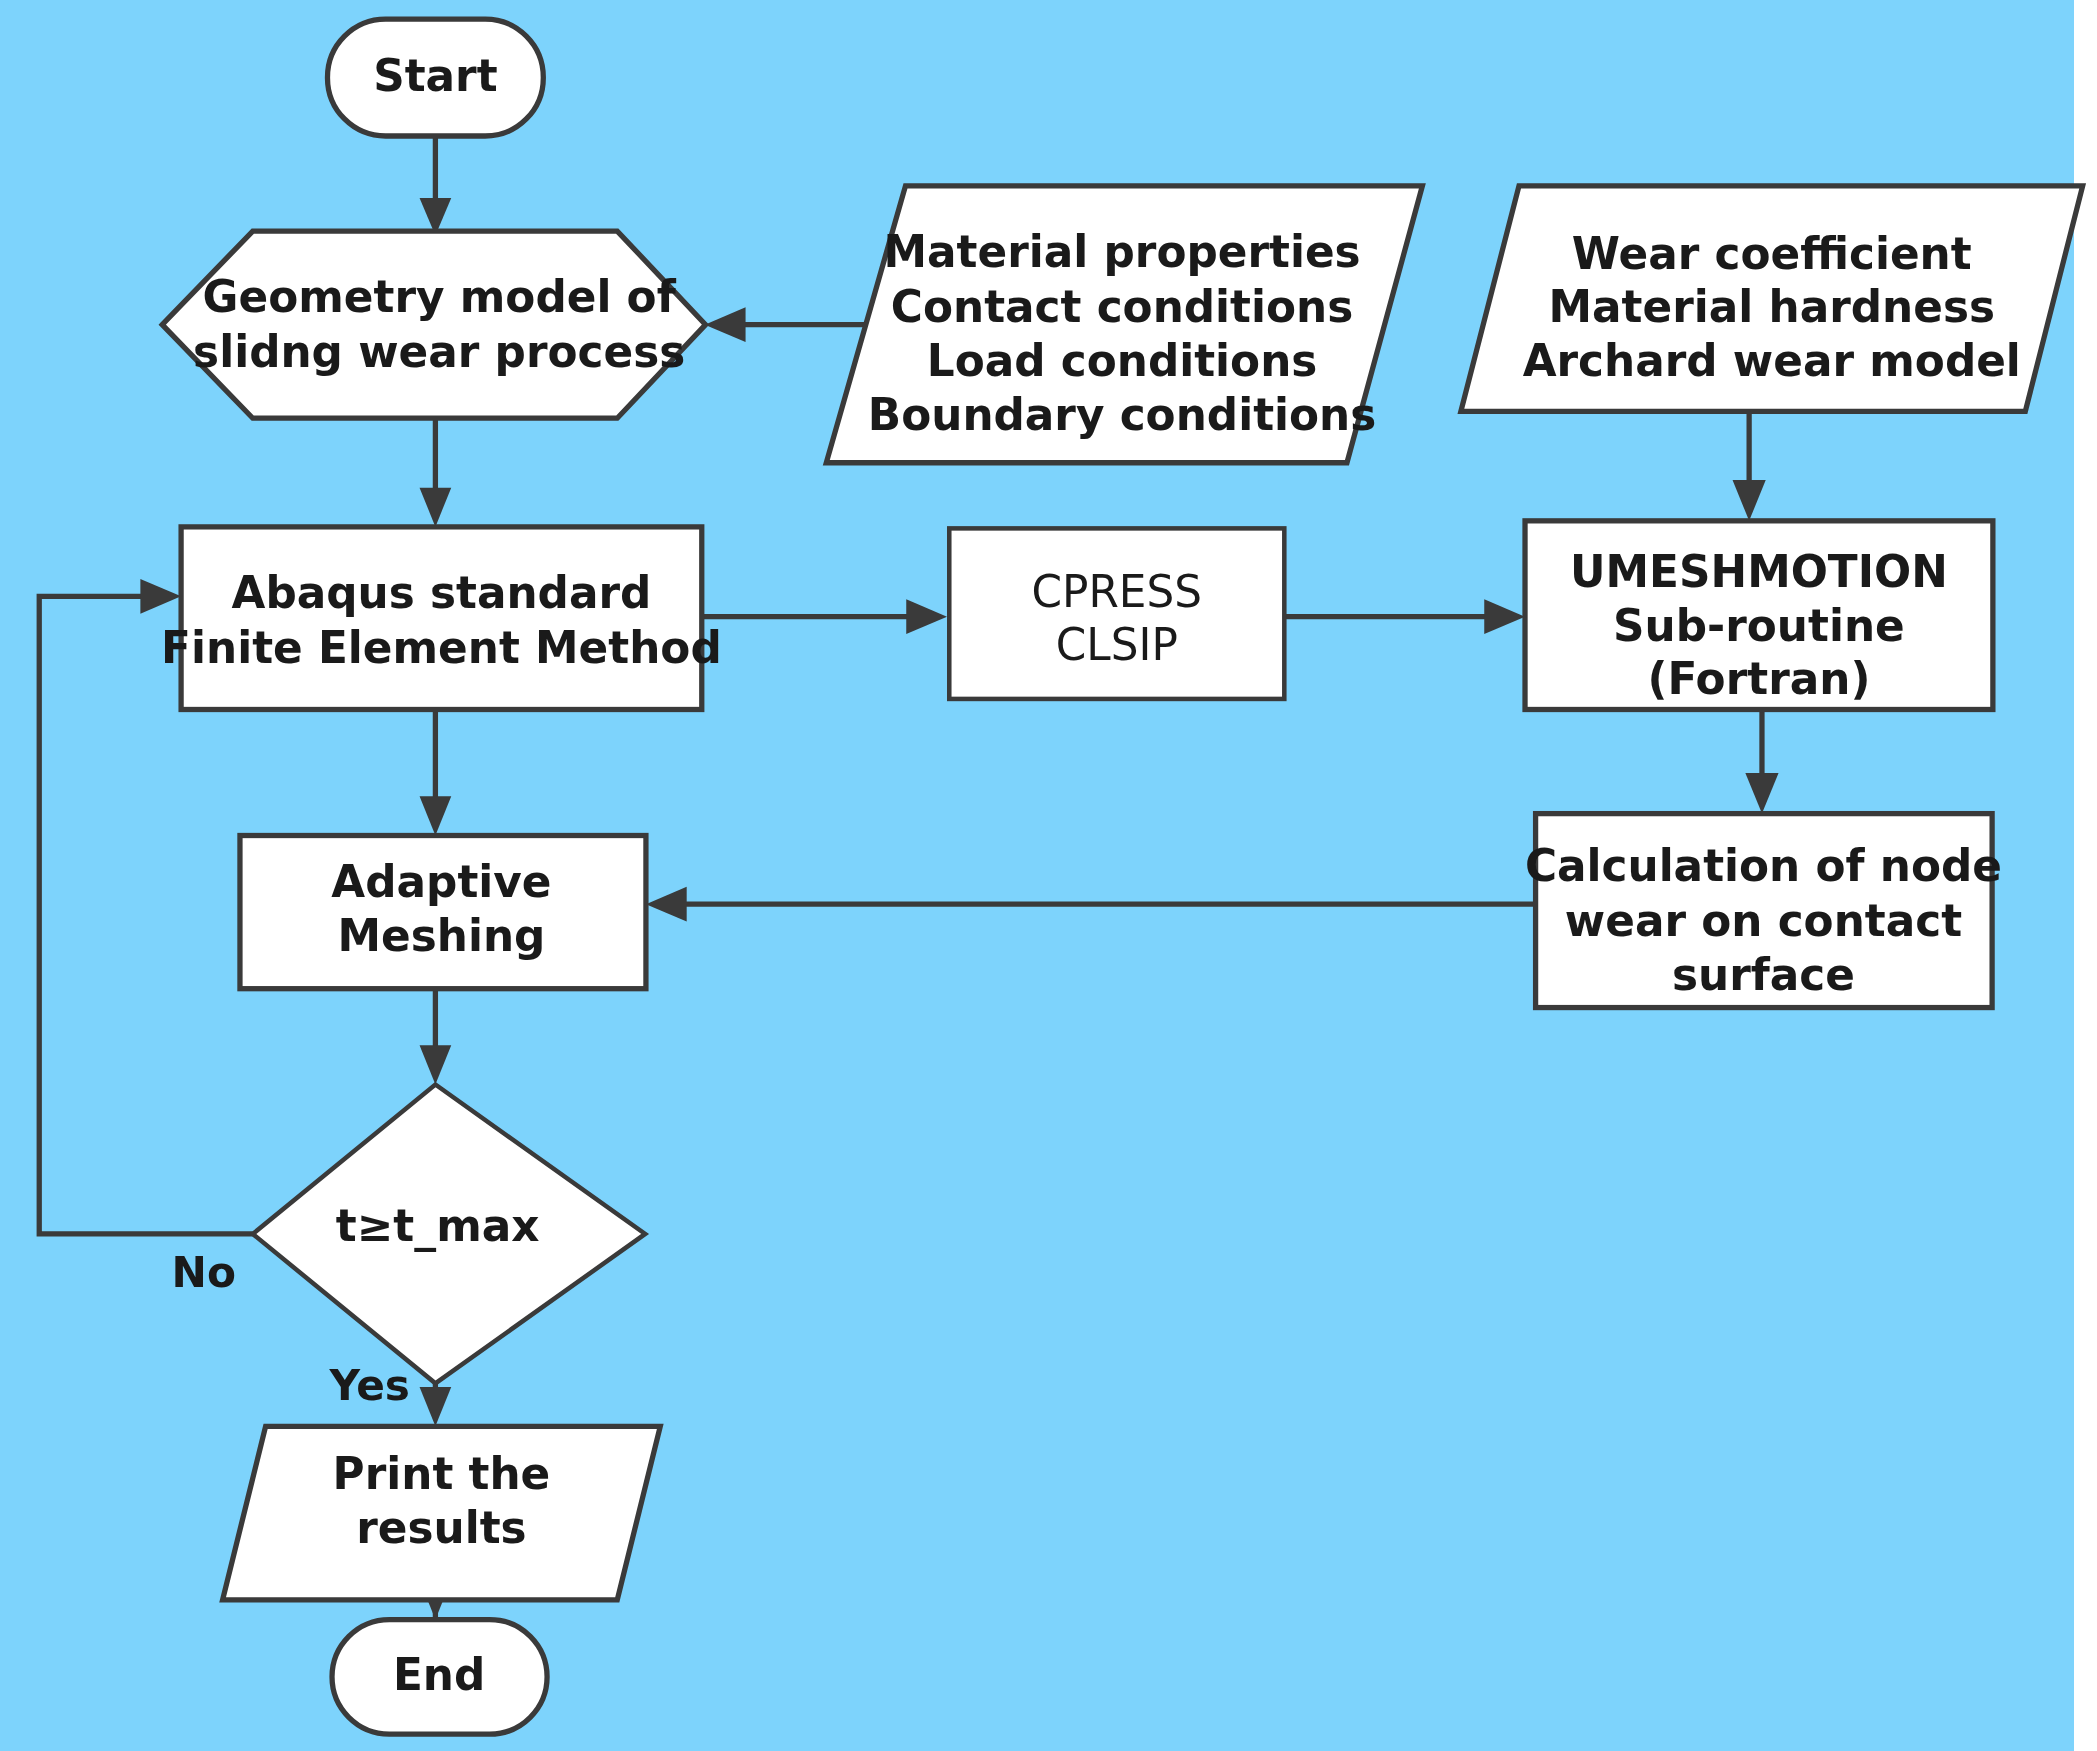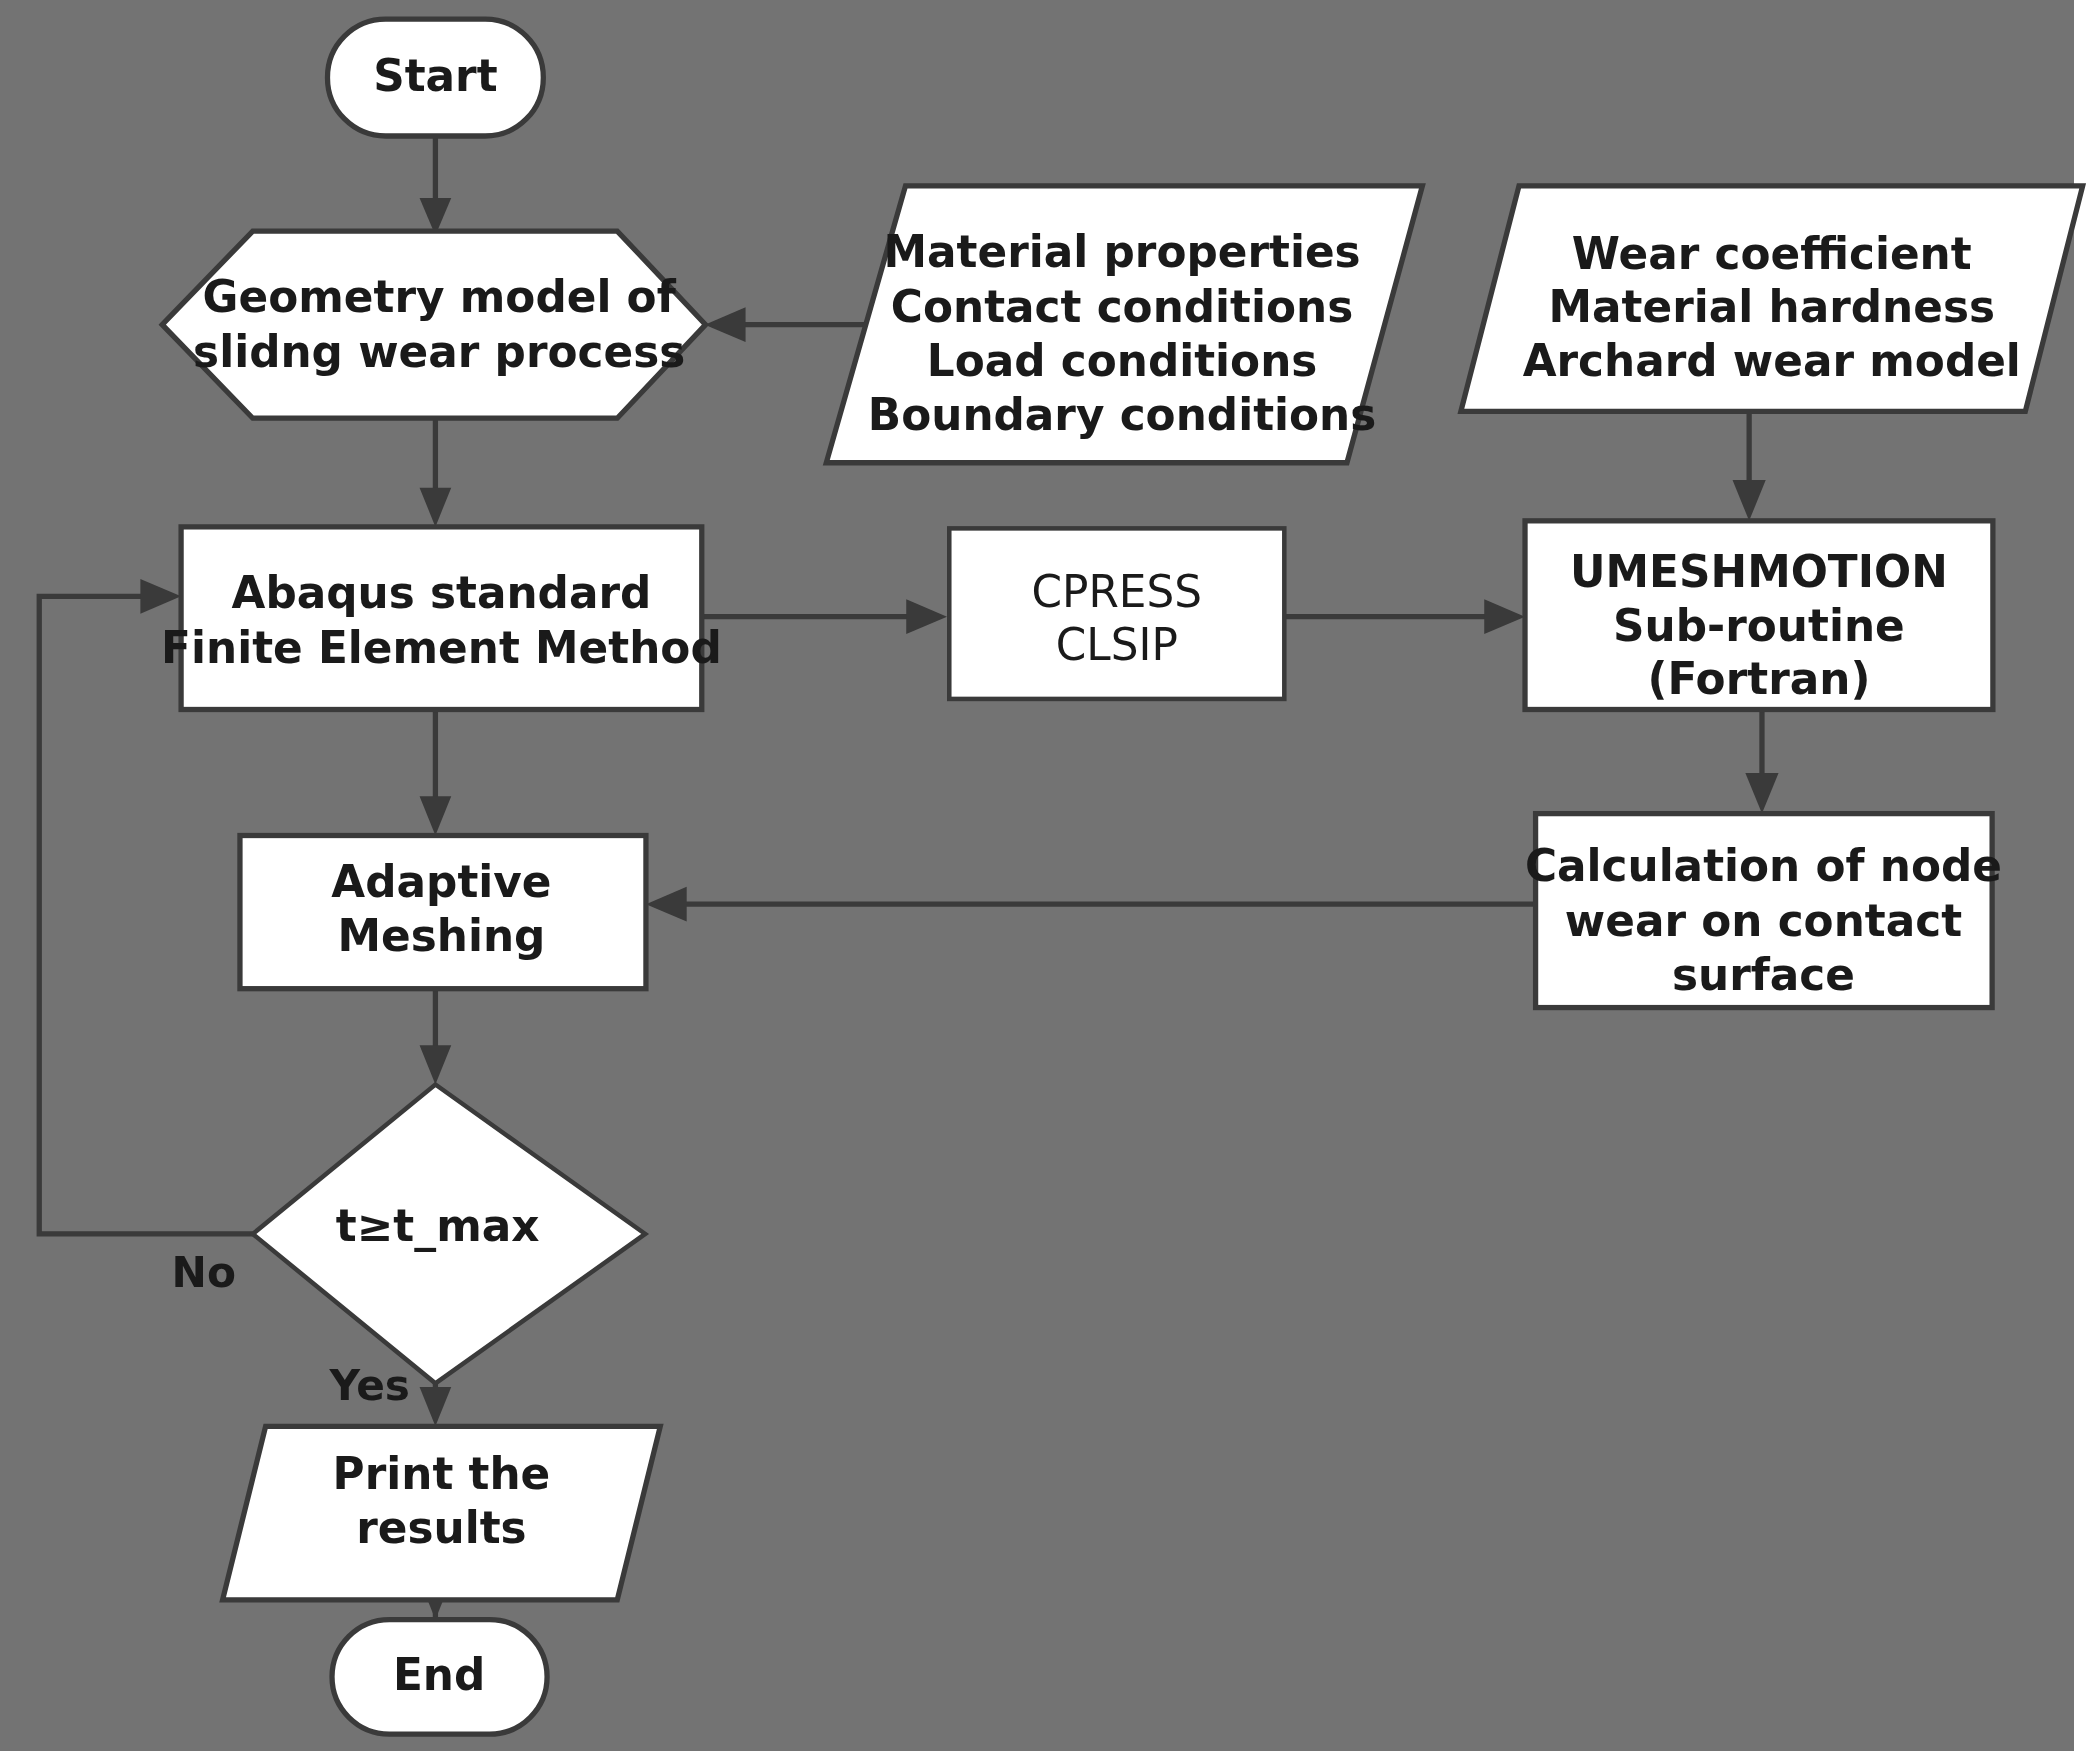--- a/index.html
+++ b/index.html
@@ -10,21 +10,21 @@
   body {
     width: 2097px;
     height: 1751px;
     font-family: "DejaVu Sans", sans-serif;
     overflow: hidden;
   }
   #flowchart-root {
     position: relative;
     width: 2074px;
     height: 1751px;
-    background: #737373;
+    background: #7dd3fc;
   }
   svg.chart {
     display: block;
     width: 2097px;
     height: 1751px;
   }
   .shape {
     fill: #ffffff;
     stroke: #3a3a3a;
     stroke-width: 7;

